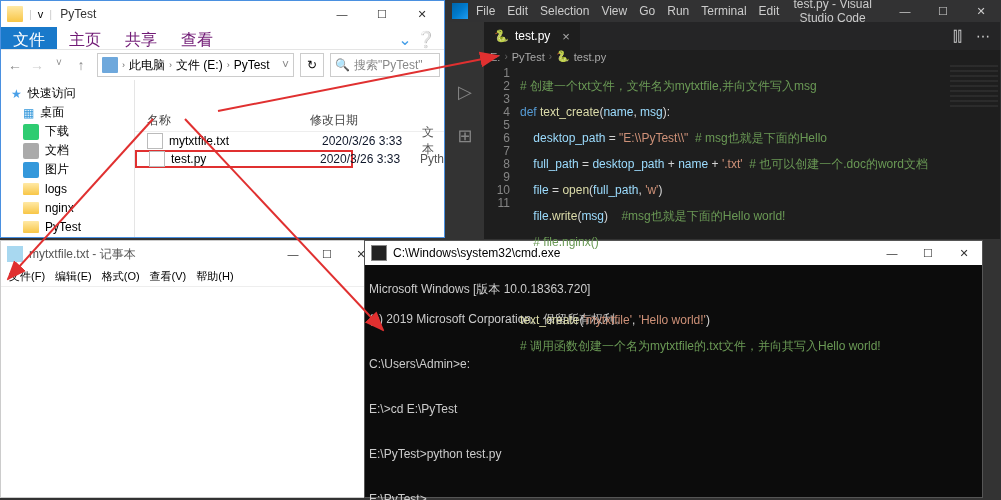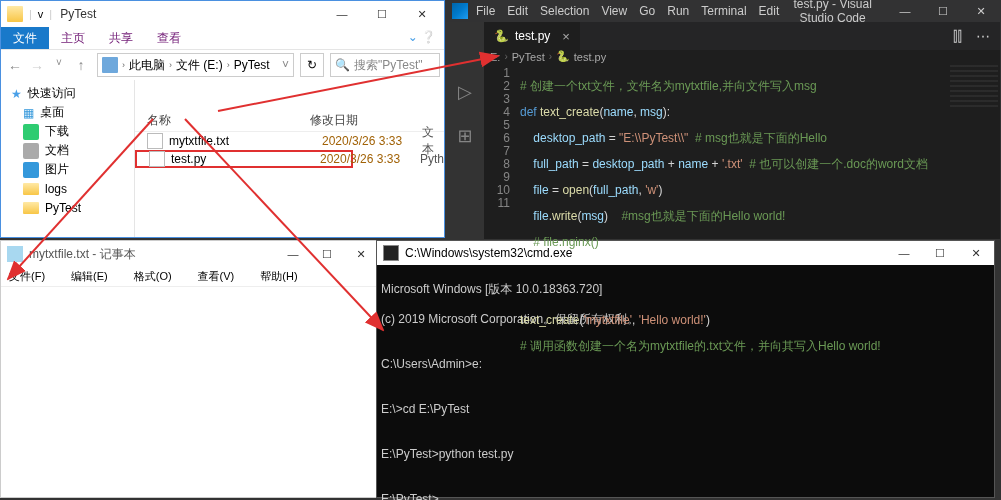--- a/index.html
+++ b/index.html
@@ -8,21 +8,21 @@
 
 .explorer { position: absolute; left: 0; top: 0; width: 445px; height: 238px; background: #fff; border: 1px solid #4a90e0; }
 .explorer-titlebar { height: 26px; background: #fff; display: flex; align-items: center; padding: 0 2px; }
 .explorer-titlebar .qat { display: flex; gap: 6px; align-items: center; padding: 0 4px; font-size: 11px; }
 .explorer-titlebar .folder-ico { width: 16px; height: 16px; background: linear-gradient(#ffe9a6,#f8c646); border-radius: 1px; }
 .explorer-titlebar .title { flex: 1; font-size: 12px; padding-left: 4px; color: #333; }
 .win-controls { display: flex; }
 .win-controls > div { width: 40px; height: 26px; display: flex; align-items: center; justify-content: center; color: #333; font-size: 11px; }
 .win-controls .close { color: #333; }
 
-.explorer-tabs { height: 23px; background: #fff; display: flex; font-size: 12px; border-bottom: 1px solid #e5e5e5; }
+.explorer-tabs { height: 23px; background: #fff; display: flex; font-size: 16px; border-bottom: 1px solid #e5e5e5; }
 .explorer-tabs .tab { padding: 3px 12px; color: #701a75; }
 .explorer-tabs .tab.active { background: #1979ca; color: #fff; }
 
 .explorer-addr { height: 30px; display: flex; align-items: center; gap: 6px; padding: 2px 4px; background: #fff; }
 .nav-arrows { display: flex; gap: 2px; color: #888; font-size: 14px; }
 .nav-arrows span { width: 20px; text-align: center; }
 .addr-box { flex: 1; height: 24px; border: 1px solid #ccc; display: flex; align-items: center; font-size: 12px; padding: 0 4px; gap: 4px; }
 .addr-box .crumb-sep { color: #666; font-size: 9px; }
 .addr-box .pc-ico { width: 16px; height: 16px; background: #6ea8dc; border-radius: 1px; }
 .addr-refresh { width: 24px; height: 24px; border: 1px solid #ccc; display: flex; align-items: center; justify-content: center; font-size: 12px; }
@@ -41,36 +41,36 @@
 .list-pane { flex: 1; font-size: 12px; }
 .list-header { display: flex; height: 22px; align-items: center; border-bottom: 1px solid #eee; color: #444; margin-top: 30px; }
 .list-header .col-name { width: 175px; padding-left: 12px; }
 .list-header .col-date { width: 100px; }
 .list-header .col-type { flex: 1; }
 .list-row { display: flex; height: 18px; align-items: center; padding-left: 12px; }
 .list-row .ico { width: 16px; height: 16px; margin-right: 6px; display: inline-block; }
 .list-row .ico.txt { background: #fff; border: 1px solid #bbb; }
 .list-row .ico.py { background: #fff; border: 1px solid #bbb; }
 .list-row .fname { width: 153px; }
-.list-row .fdate { width: 100px; color: #a16207; }
+.list-row .fdate { width: 100px; color: #0f172a; }
 .list-row .ftype { flex: 1; color: #555; }
 .highlight-box { border: 2px solid #e03030; }
 
 
 .notepad { position: absolute; left: 0; top: 240px; width: 379px; height: 258px; background: #fff; border: 1px solid #ccc; }
 .np-title { height: 26px; display: flex; align-items: center; font-size: 12px; background: #fff; }
 .np-title .np-ico { width: 16px; height: 16px; margin: 0 6px; background: #a8d8f0; }
 .np-title .t { flex: 1; color: #555; }
 .np-title .win-controls > div { width: 34px; height: 26px; }
-.np-menu { height: 20px; display: flex; gap: 18px; font-size: 11px; padding: 2px 4px; border-bottom: 1px solid #eee; }
+.np-menu { height: 20px; display: flex; gap: 2px; font-size: 11px; padding: 2px 4px; border-bottom: 1px solid #eee; }
 .np-menu span { padding: 0 4px; }
 .np-body { padding: 4px 6px; font-size: 13px; font-family: Consolas, monospace; }
 
 
-.cmd { position: absolute; left: 376px; top: 240px; width: 619px; height: 258px; background: #0c0c0c; border: 1px solid #555; }
+.cmd { position: absolute; left: 364px; top: 240px; width: 619px; height: 258px; background: #0c0c0c; border: 1px solid #555; }
 .cmd-title { height: 24px; background: #fff; display: flex; align-items: center; font-size: 12px; }
 .cmd-title .cmd-ico { width: 16px; height: 16px; margin: 0 6px; background: #222; border: 1px solid #888; }
 .cmd-title .t { flex: 1; }
 .cmd-title .win-controls > div { width: 36px; height: 24px; }
 .cmd-body { padding: 2px 4px; font-family: "NSimSun", Consolas, monospace; font-size: 12px; color: #ccc; line-height: 15px; white-space: pre; }
 
 
 .vscode { position: absolute; left: 446px; top: 0; width: 554px; height: 239px; background: #1e1e1e; color: #ccc; font-size: 12px; }
 .vs-titlebar { height: 22px; background: #323233; display: flex; align-items: center; }
 .vs-titlebar .vs-ico { width: 16px; height: 16px; margin: 0 6px; background: linear-gradient(135deg, #0065a9 0%, #007acc 50%, #1f9cf0 100%); }
@@ -182,20 +182,25 @@
         </div>
       <div class="nav-item">
           <span style="width:6px"></span>
           <span class="img"></span>
           <span>图片</span>
         </div>
       <div class="nav-item">
           <span style="width:6px"></span>
           <span class="folder-y"></span>
           <span>logs</span>
+        </div>
+      <div class="nav-item">
+          <span style="width:6px"></span>
+          <span class="folder-y"></span>
+          <span>nginx</span>
         </div>
       <div class="nav-item">
           <span style="width:6px"></span>
           <span class="folder-y"></span>
           <span>PyTest</span>
         </div>
       <div class="nav-item">
           <span style="width:6px"></span>
         </div>
 

